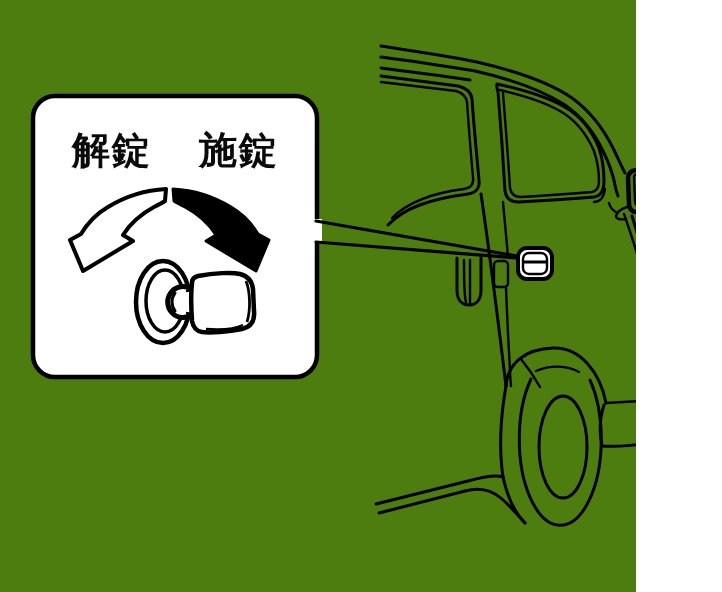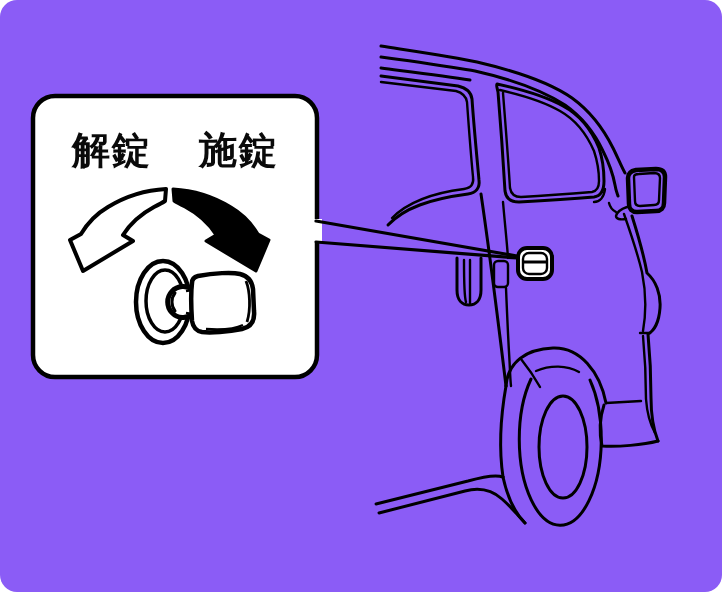--- a/index.html
+++ b/index.html
@@ -1,18 +1,18 @@
 <!DOCTYPE html>
 <html><head>
 <meta charset="utf-8">
 <style>
   html,body{margin:0;padding:0;background:#ffffff;}
   .stage{
-    position:relative;width:722px;height:592px;background:#8b5cf6;
-    font-family:"DejaVu Sans","Liberation Sans",sans-serif;overflow:hidden;border-radius:17px;
+    position:relative;width:636px;height:592px;background:#4d7c0f;
+    font-family:"DejaVu Sans","Liberation Sans",sans-serif;overflow:hidden;
   }
   svg{display:block;}
   .ln{fill:none;stroke:#000;stroke-width:3;stroke-linecap:round;stroke-linejoin:round;}
   .ln2{fill:none;stroke:#000;stroke-width:2.4;stroke-linecap:round;stroke-linejoin:round;}
   .thick{stroke-width:4.5;}
   .kanji{font-family:"DejaVu Sans","Liberation Sans",sans-serif;font-weight:bold;font-size:38px;fill:#0a0a0a;letter-spacing:2px;}
 </style>
 </head>
 <body>
 

